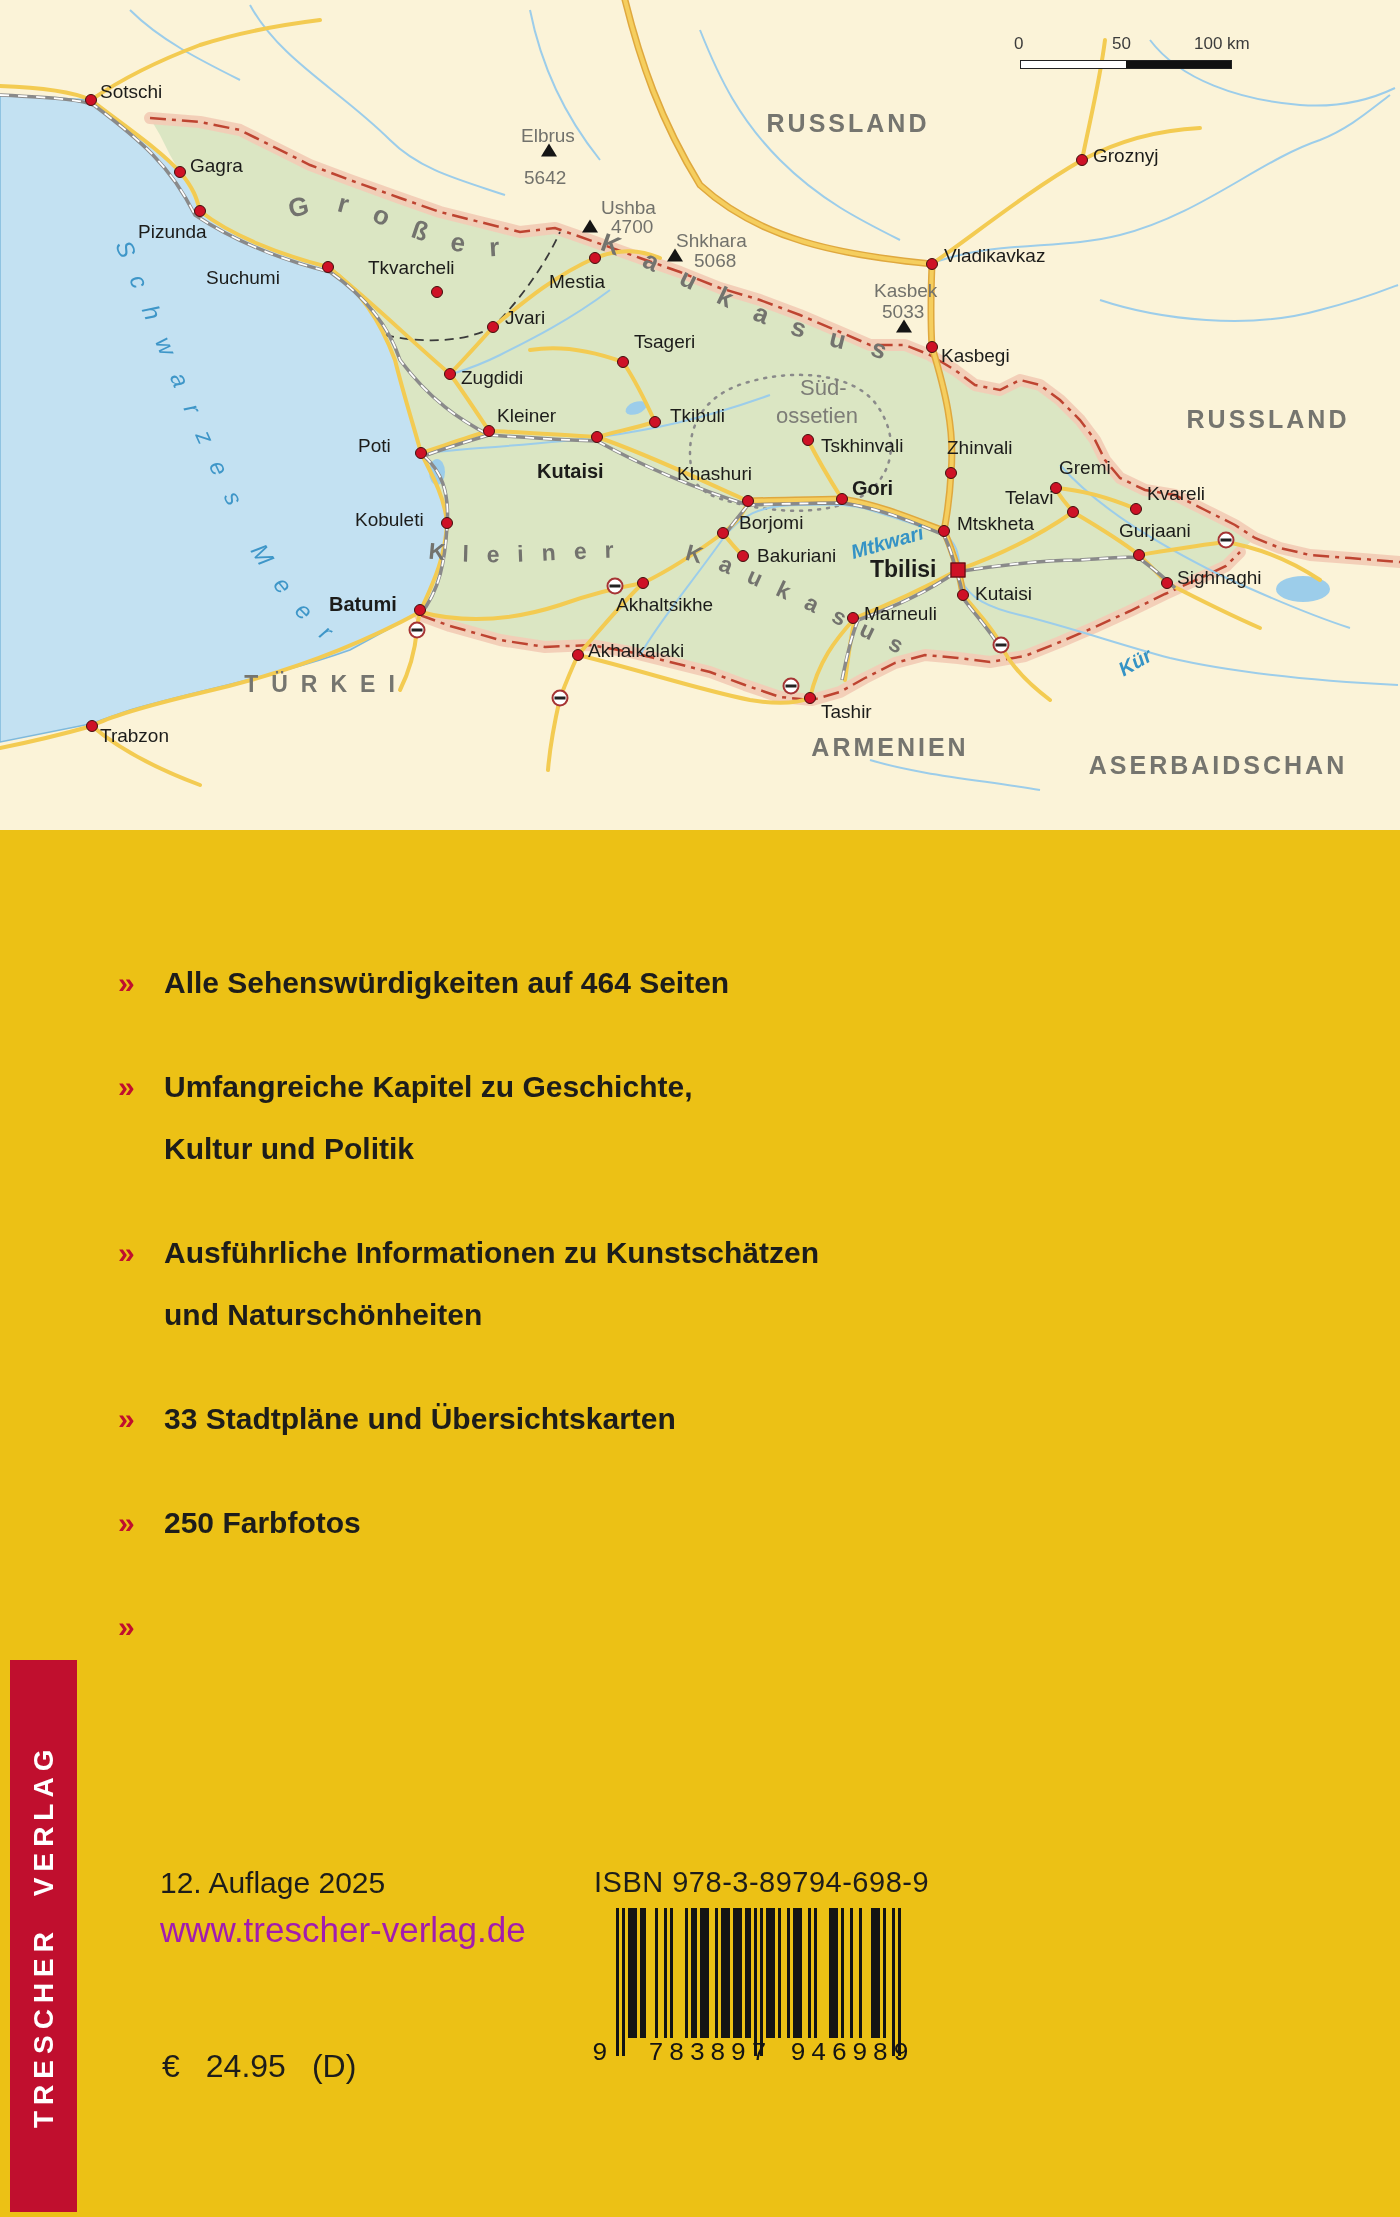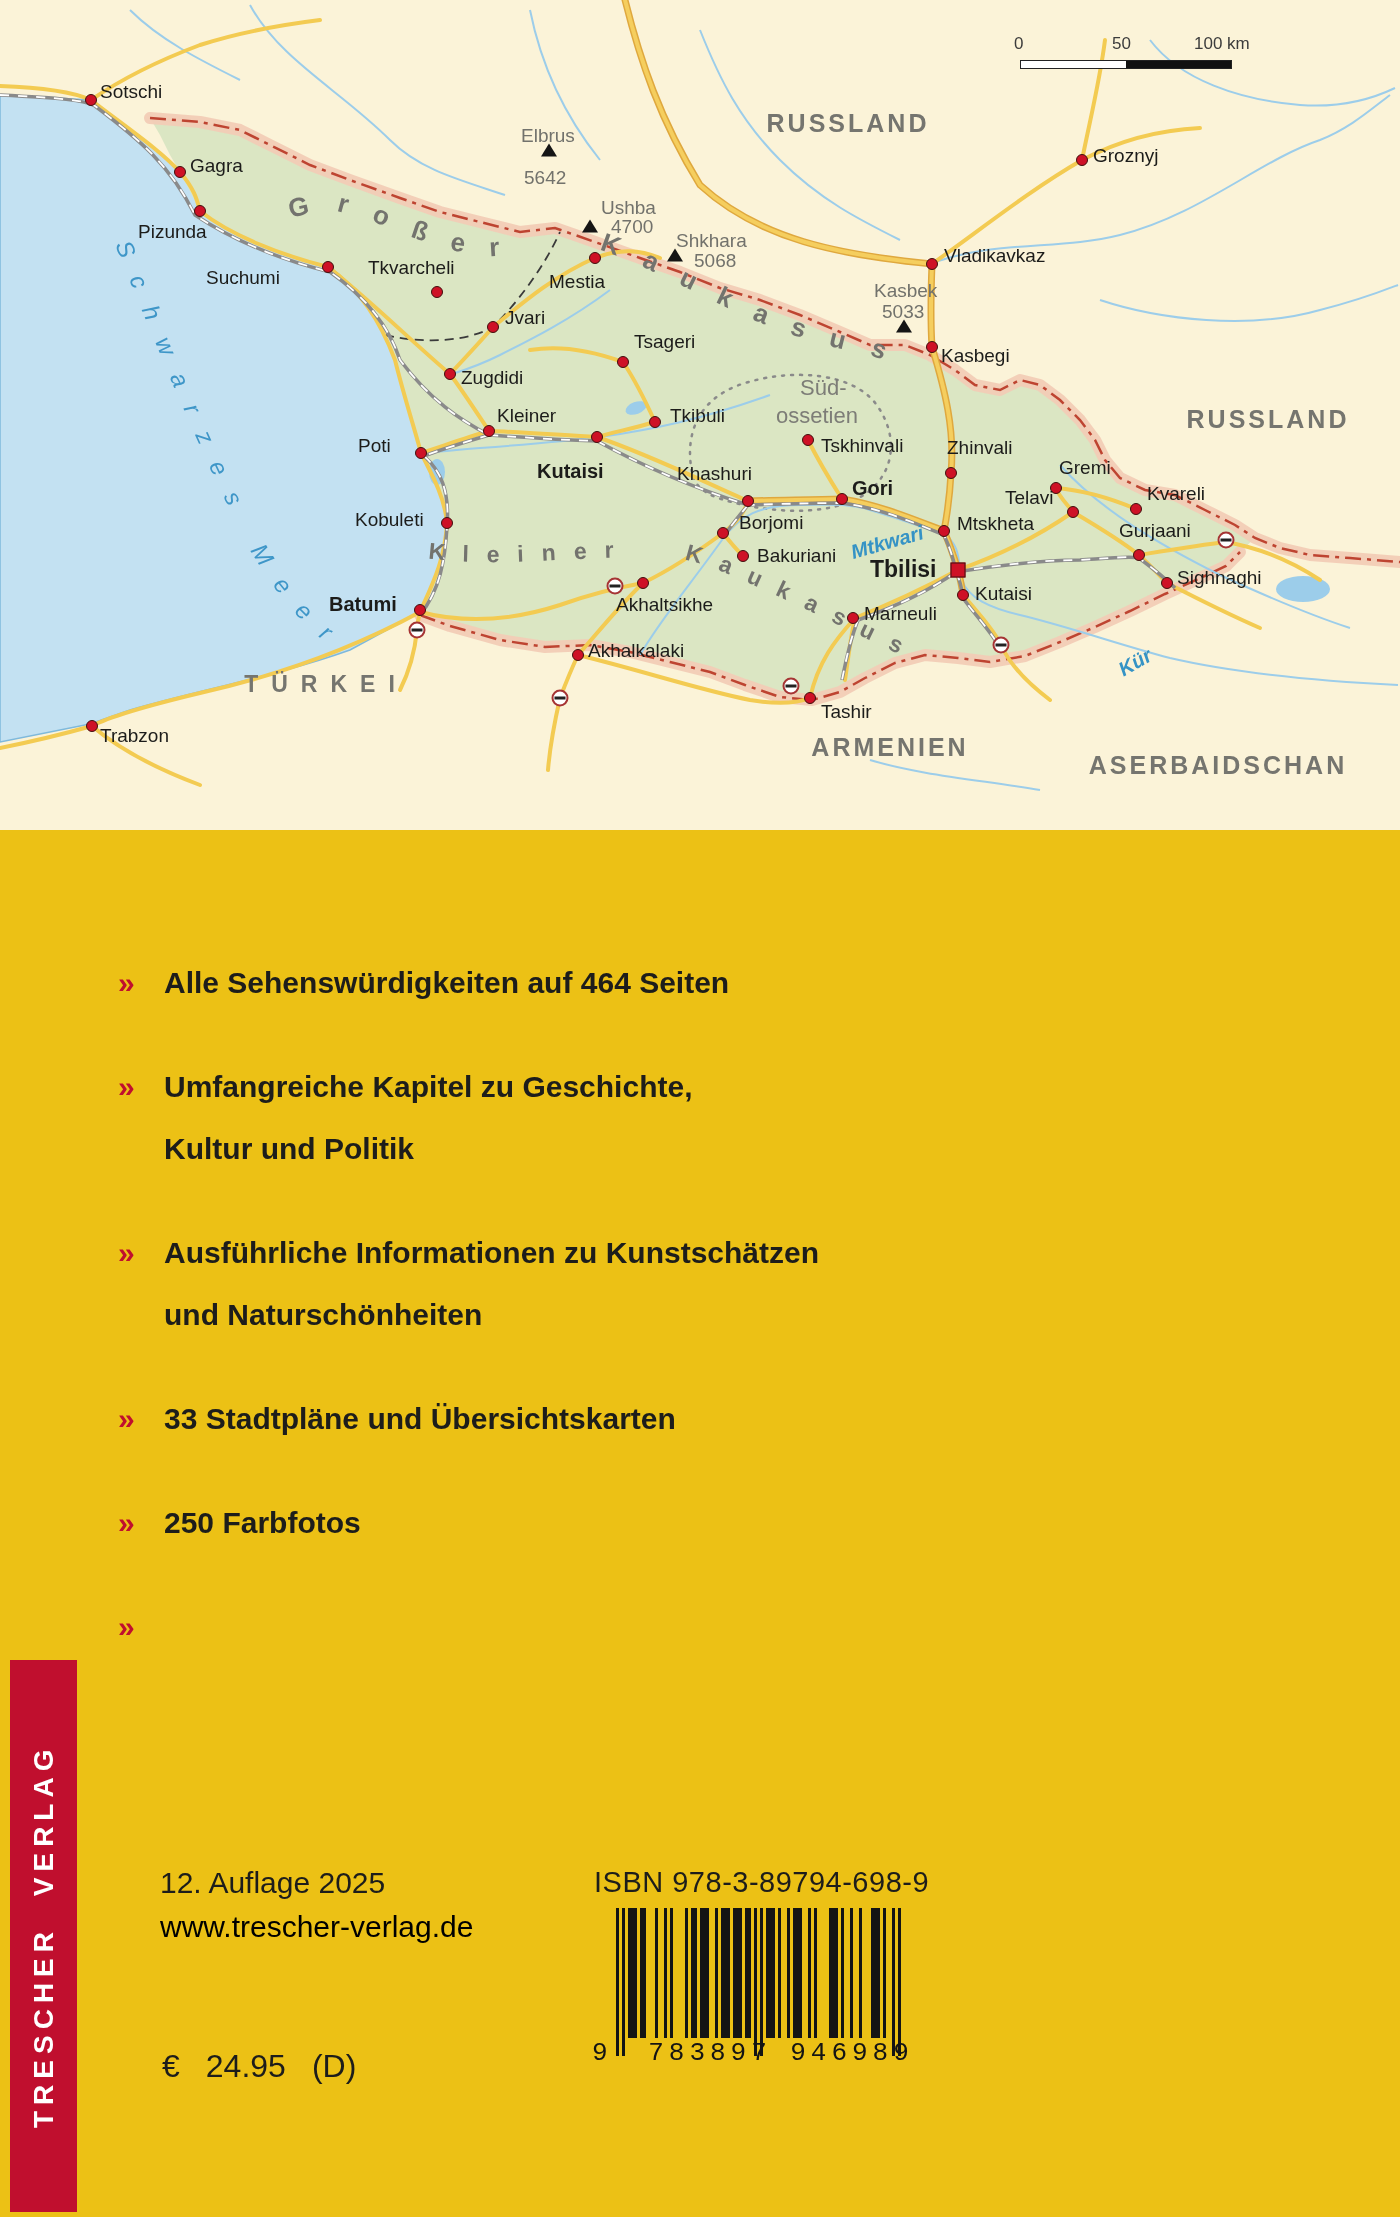--- a/index.html
+++ b/index.html
@@ -35,21 +35,21 @@
   .bullets{position:absolute;left:118px;top:952px;width:1100px;list-style:none;margin:0;padding:0;}
   .bullets li{position:relative;padding-left:46px;margin:0 0 42px 0;font-size:30px;font-weight:bold;color:#1d1d1b;line-height:62px;white-space:pre-line;}
   .bullets .glyph{position:absolute;left:0;top:0;color:#C00F2E;font-weight:bold;}
 
   
   .stripe{position:absolute;left:10px;top:1660px;width:67px;height:552px;background:#C00F2E;}
   .stripe-text{writing-mode:vertical-rl;transform:rotate(180deg);width:67px;height:552px;line-height:67px;text-align:center;color:#fff;font-size:28px;font-weight:bold;letter-spacing:6px;word-spacing:16px;white-space:nowrap;}
 
   
   .edition{position:absolute;left:160px;top:1866px;font-size:30px;color:#1d1d1b;}
-  .website{position:absolute;left:160px;top:1910px;font-size:30px;color:#000000;}
+  .website{position:absolute;left:160px;top:1910px;font-size:35px;color:#a21caf;}
   .price{position:absolute;left:162px;top:2048px;font-size:32px;color:#1d1d1b;}
   .price span{margin-right:26px;}
   .isbn{position:absolute;left:594px;top:1866px;font-size:29px;color:#1d1d1b;letter-spacing:0.5px;}
   .barcode{position:absolute;left:594px;top:1908px;width:312px;height:170px;}
   .bars{position:absolute;left:22px;top:0;width:285px;height:150px;}
   .bar{position:absolute;top:0;height:130px;background:#141414;}
   .bar.guard{height:148px;}
   .bc-digit{position:absolute;top:130px;font-family:"Liberation Mono",monospace;font-size:26px;color:#141414;}
   .bc-first{left:-2px;}
   .bc-left{left:50px;width:132px;text-align:center;letter-spacing:5px;}

